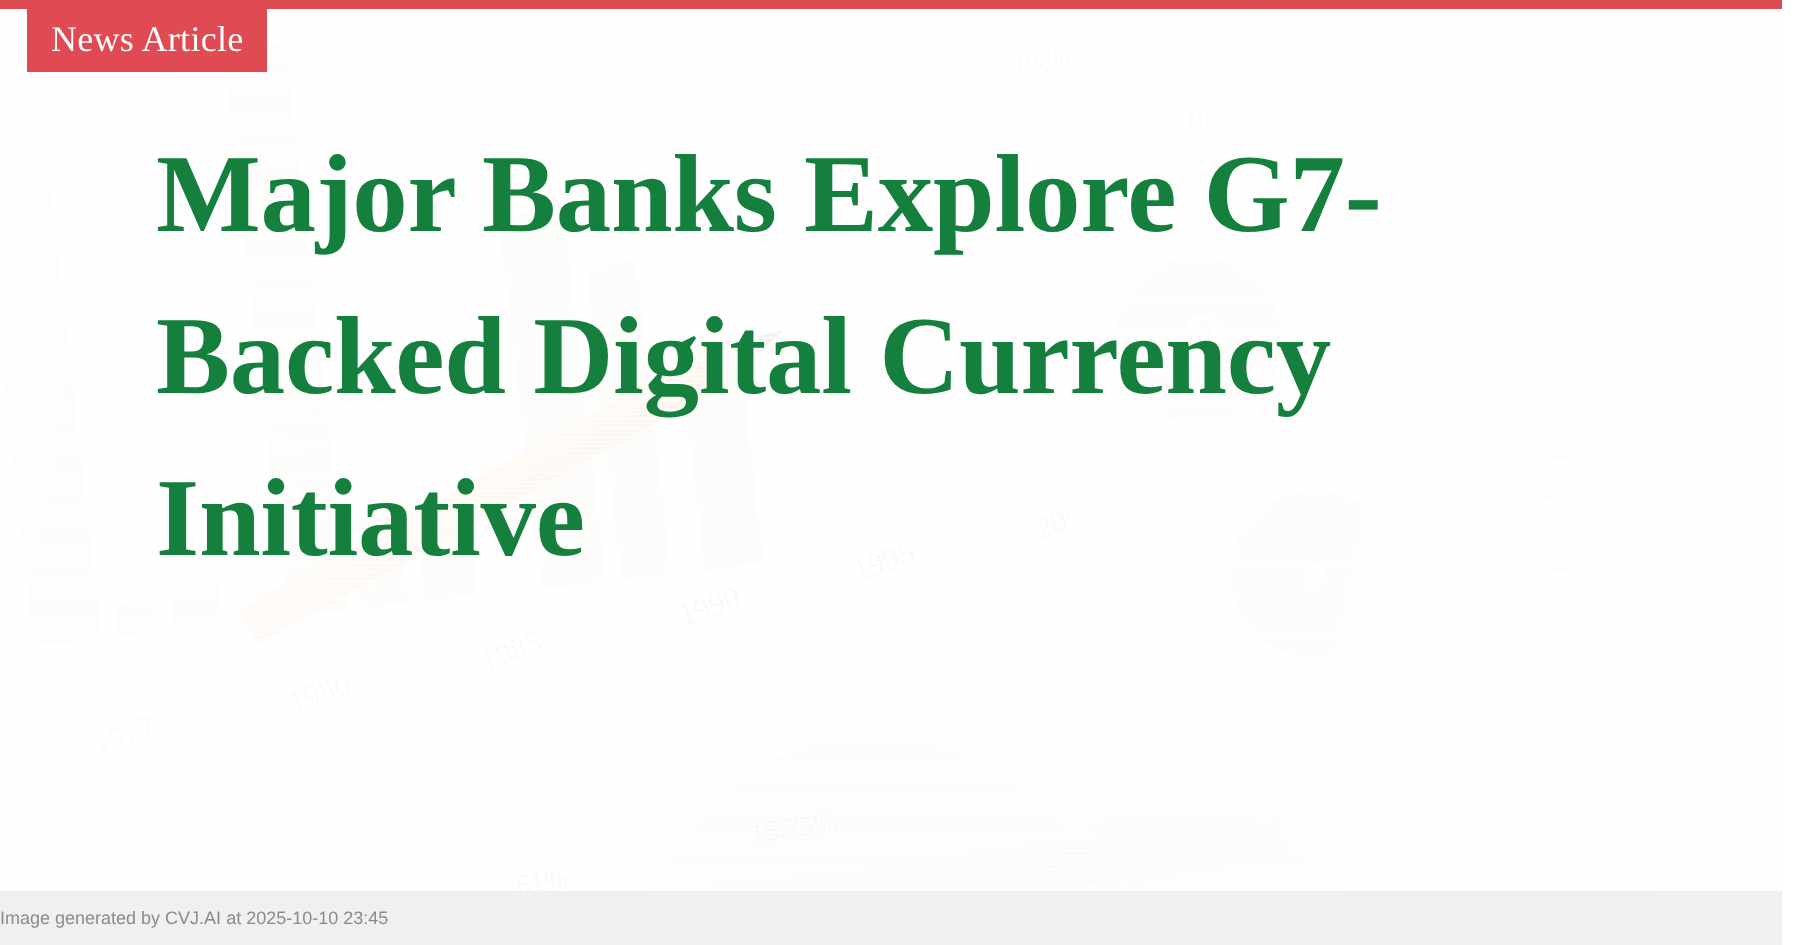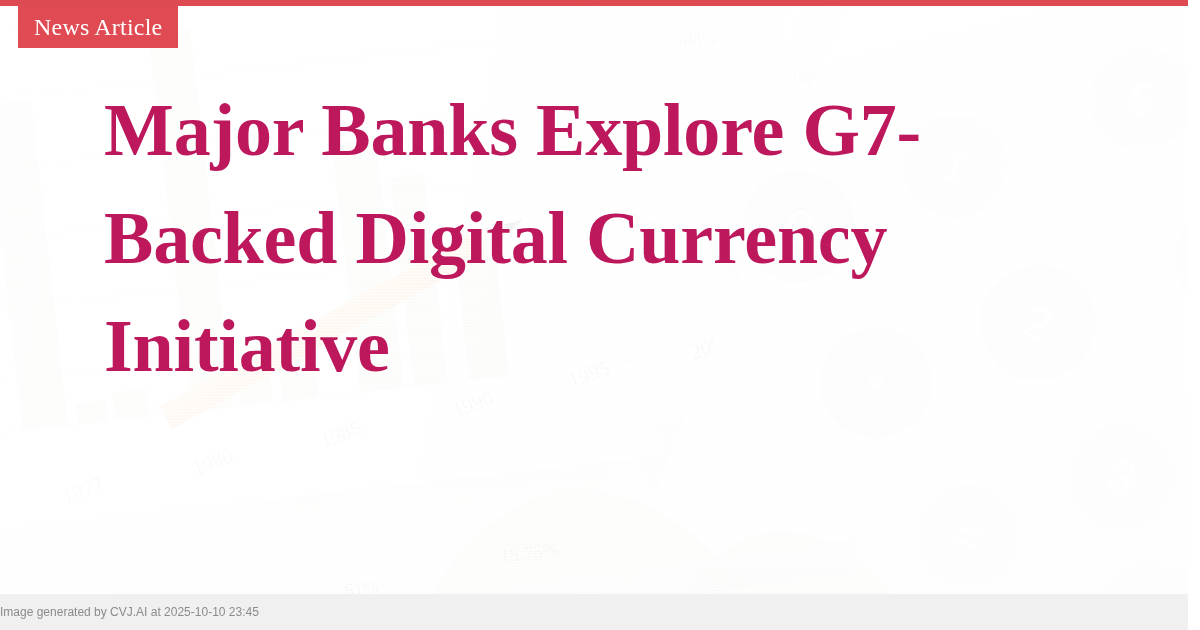--- a/index.html
+++ b/index.html
@@ -201,21 +201,21 @@
   }
 
   .headline {
     position:absolute;
     left:104px; top:76px;
     width:990px;
     font-family:"Liberation Serif", serif;
     font-weight:700;
     font-size:74px;
     line-height:108px;
-    color:#be185d;
+    color:#15803d;
     letter-spacing:-0.2px;
   }
 
   .footer {
     position:absolute; left:0; bottom:0;
     width:1200px; height:36px;
     background:#f0f0f0;
     display:flex; align-items:center; 
   }
   .footer-text {

